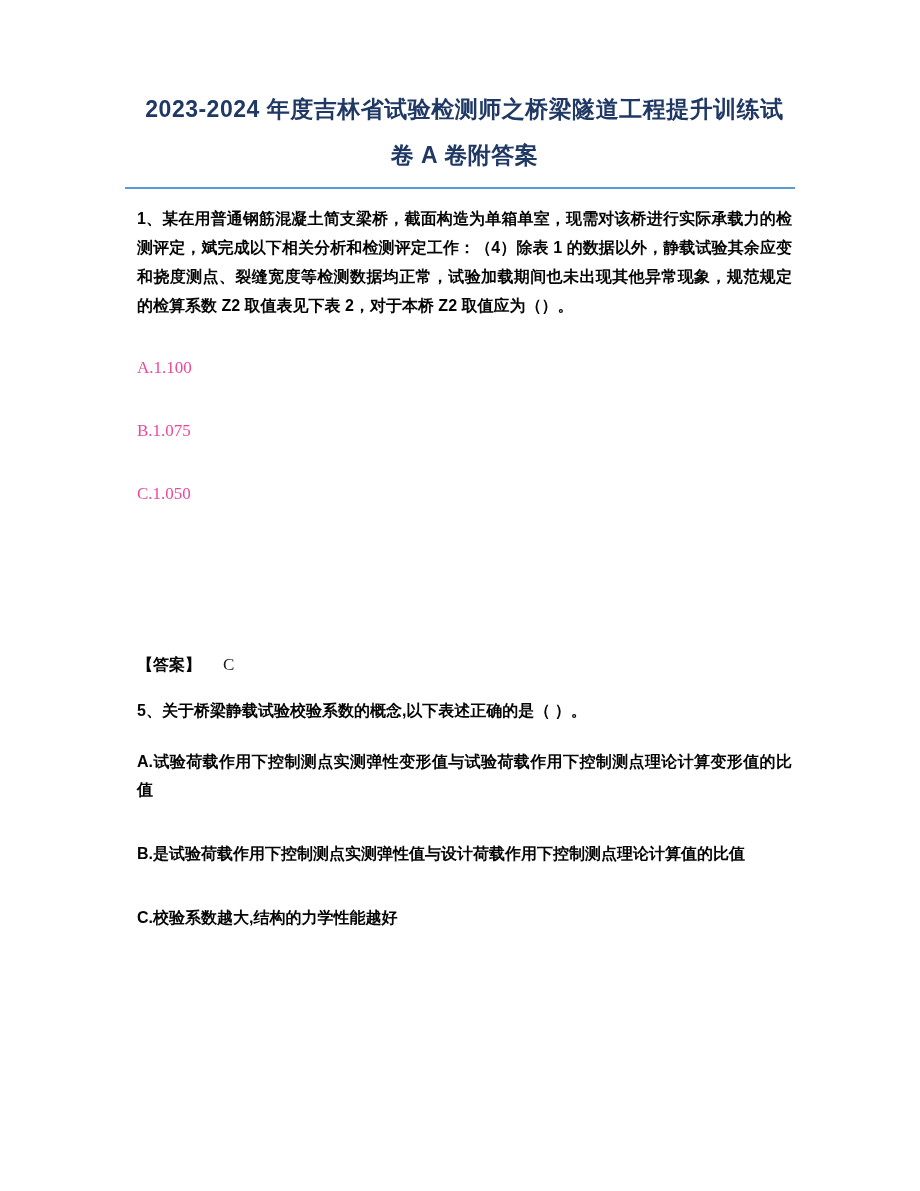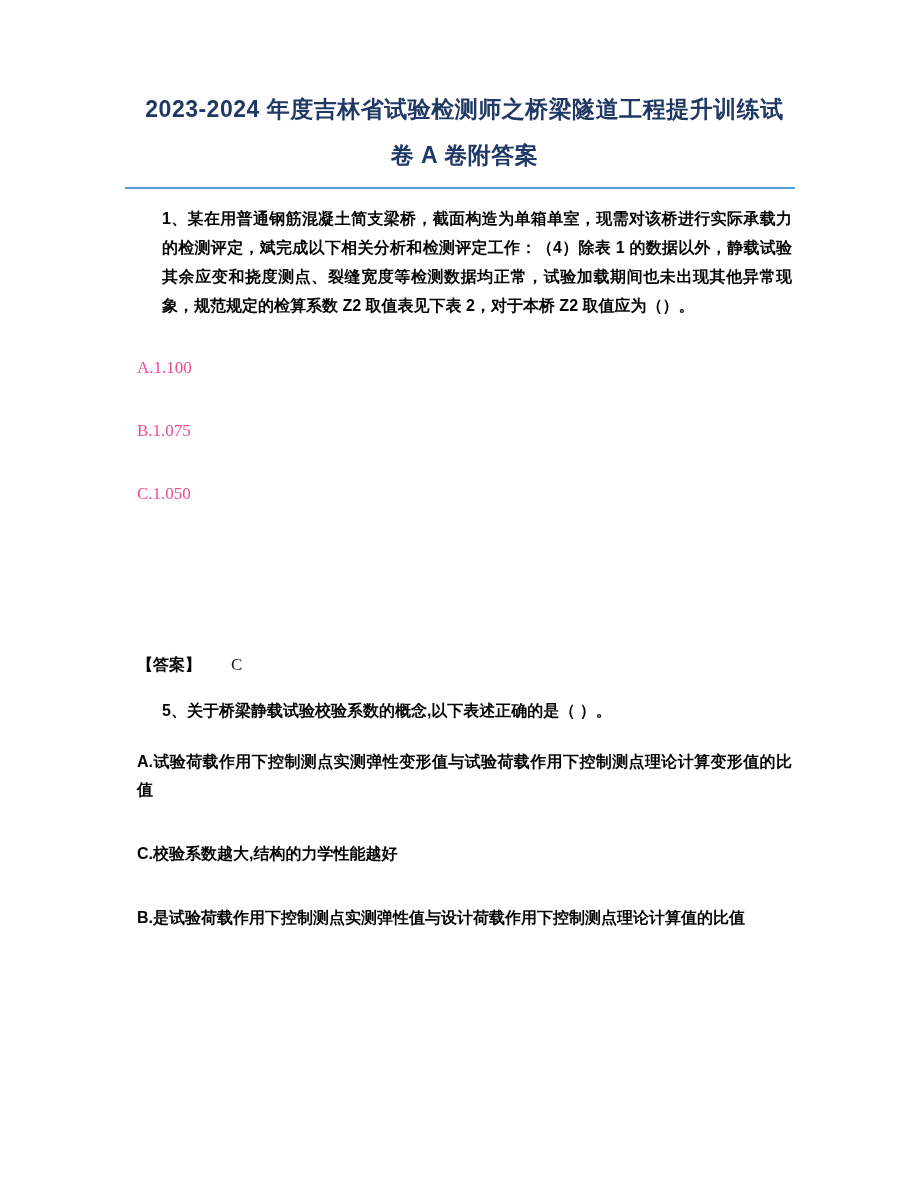--- a/index.html
+++ b/index.html
@@ -44,37 +44,36 @@
     font-weight: 600;
     color: #000000;
   }
   .question-text {
     margin-top: 15px;
     font-size: 16px;
     line-height: 29px;
     font-weight: 600;
     color: #050505;
     text-align: justify;
-    margin-left: 25px;
   }
   .options-numeric {
     margin-top: 38px;
   }
   .options-numeric .option {
     font-family: "Liberation Serif", "DejaVu Serif", serif;
     font-size: 17px;
     font-weight: 400;
     color: #ec4899;
     margin-bottom: 43px;
   }
   .answer-line {
     margin-top: 151px;
     display: flex;
     align-items: baseline;
-    gap: 30px;
+    gap: 22px;
   }
   .answer-label {
     font-size: 16px;
     font-weight: 700;
     color: #050505;
   }
   .answer-value {
     font-family: "Liberation Serif", "DejaVu Serif", serif;
     font-size: 17px;
     color: #1a1a1a;
@@ -118,19 +117,19 @@
         <span class="answer-label">【答案】</span>
         <span class="answer-value">C</span>
       </div>
     </div>
 
     <div>
       <div class="question-text q2-text">5、关于桥梁静载试验校验系数的概念,以下表述正确的是（ ）。</div>
 
       <div class="options-textual">
         <div class="option">A.试验荷载作用下控制测点实测弹性变形值与试验荷载作用下控制测点理论计算变形值的比值</div>
+        <div class="option">B.是试验荷载作用下控制测点实测弹性值与设计荷载作用下控制测点理论计算值的比值</div>
         <div class="option">C.校验系数越大,结构的力学性能越好</div>
-        <div class="option">B.是试验荷载作用下控制测点实测弹性值与设计荷载作用下控制测点理论计算值的比值</div>
       </div>
     </div>
 
   </div>
 </div>
 
 </body></html>

